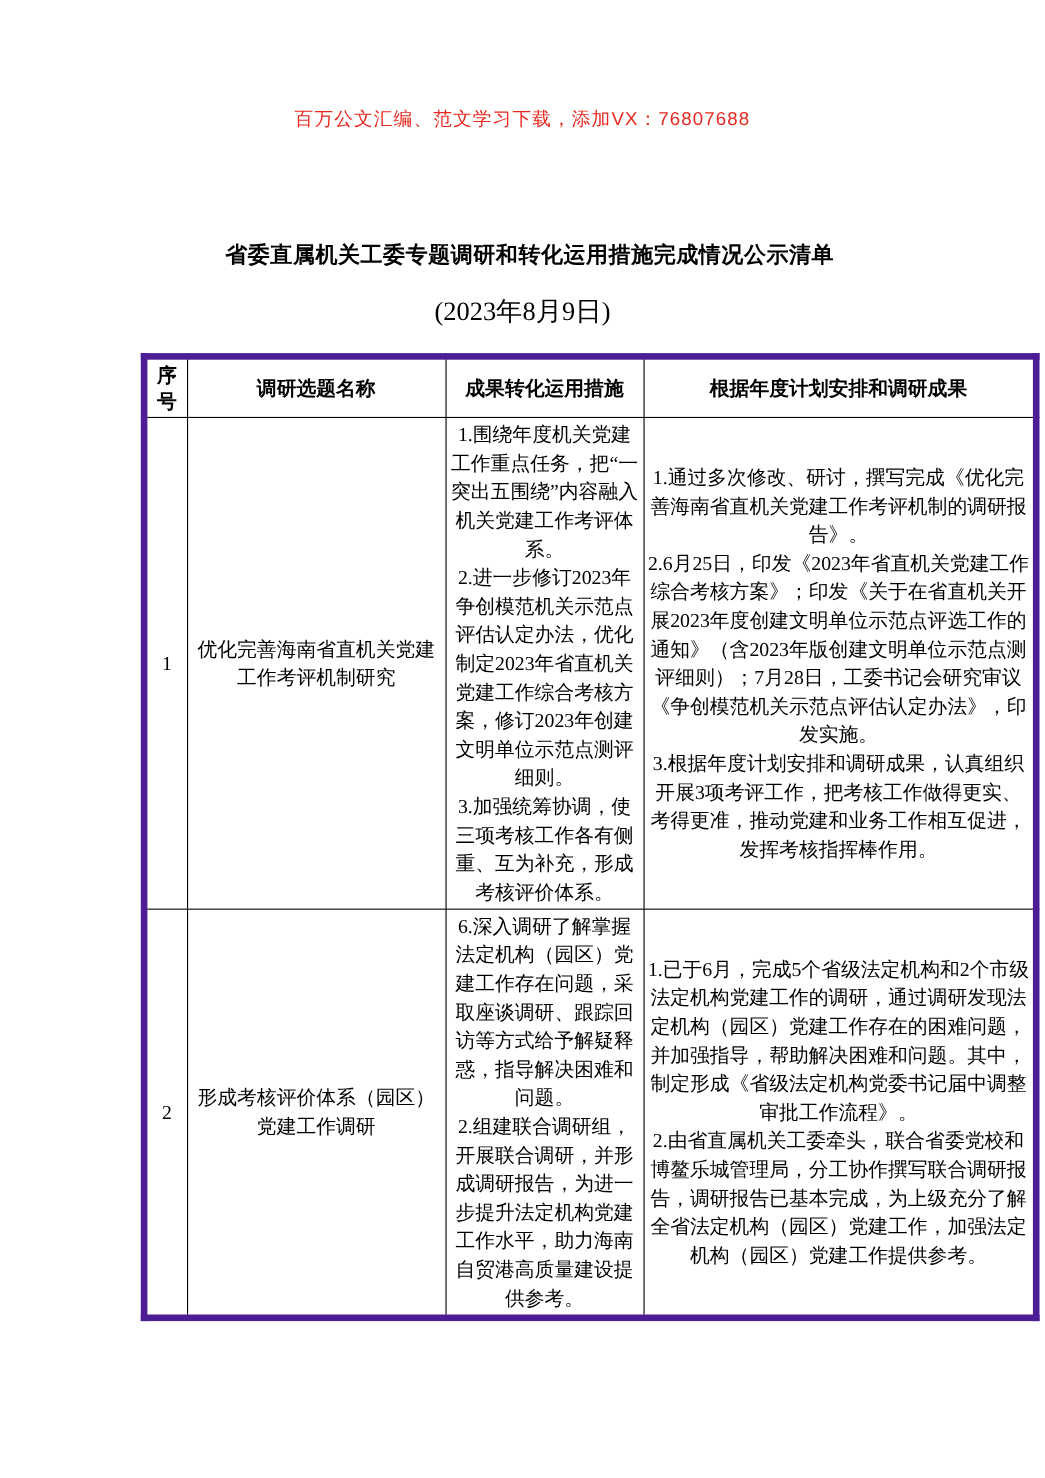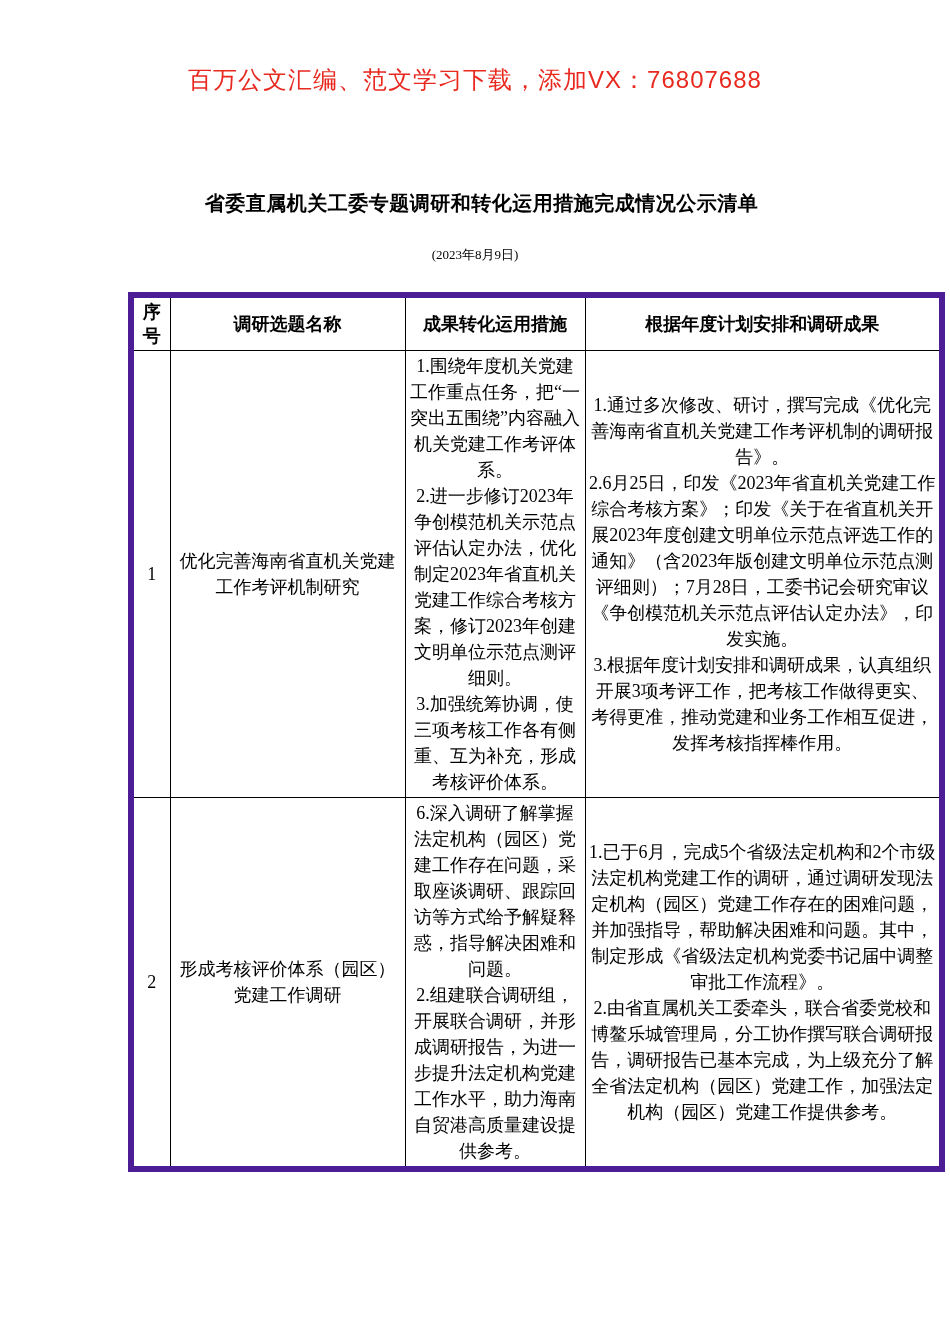--- a/index.html
+++ b/index.html
@@ -12,38 +12,39 @@
     height: 1344px;
     position: relative;
     font-family: "Liberation Serif", "DejaVu Serif", serif;
     color: #000000;
     overflow: hidden;
   }
   .promo {
     padding-top: 66px;
     text-align: center;
     font-family: "Liberation Sans", "DejaVu Sans", sans-serif;
-    font-size: 24px;
+    font-size: 17px;
     line-height: 28px;
     letter-spacing: 1px;
+    margin-top: 29px;
   }
   .doc-title {
     margin: 96px 0 0 0;
     text-align: center;
     font-family: "Liberation Sans", "DejaVu Sans", sans-serif;
     font-weight: bold;
     font-size: 20px;
     line-height: 26px;
     letter-spacing: 0.5px;
     padding-left: 13px;
   }
   .doc-date {
     margin-top: 26px;
     text-align: center;
-    font-size: 13px;
+    font-size: 24px;
     line-height: 26px;
   }
   table.report {
     margin: 24px 0 0 128px;
     width: 811px;
     border-collapse: collapse;
     table-layout: fixed;
     border: 6px solid #4c1d95;
   }
   table.report col.c-no      { width: 39px; }

